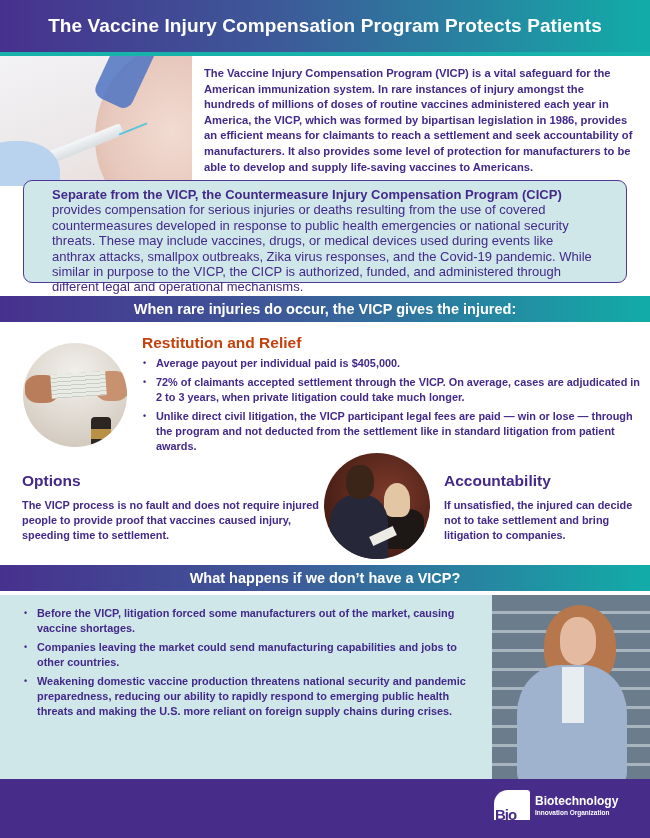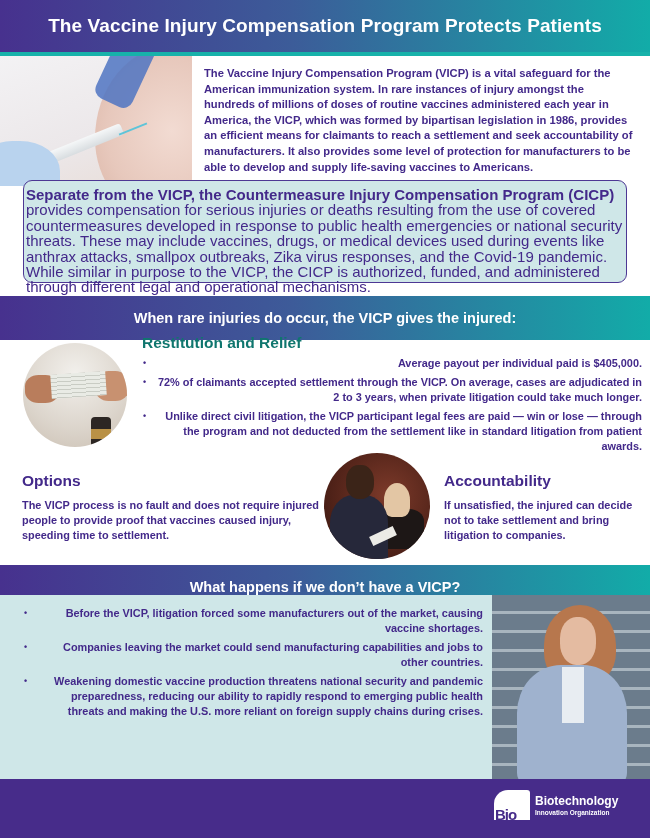--- a/index.html
+++ b/index.html
@@ -27,27 +27,27 @@
   .hero-photo .needle { position: absolute; left: 118px; top: 72px; width: 30px; height: 2px; background: #5ec4d8; transform: rotate(-22deg); }
 
   .intro-text {
     position: absolute; left: 204px; top: 66px; width: 430px;
     font-size: 11.2px; line-height: 15.6px; font-weight: 700; color: #43298a;
   }
 
   .cicp-box {
     position: absolute; left: 23px; top: 180px; width: 604px; height: 103px;
     background: #cfe7e8; border: 1.5px solid #4d3894; border-radius: 9px;
-    padding: 6px 2px;
-    font-size: 15px; line-height: 15.4px; color: #43298a;
+    padding: 6px 28px;
+    font-size: 13px; line-height: 15.4px; color: #43298a;
   }
   .cicp-box .lead { font-weight: 700; }
 
   .section-bar {
-    position: absolute; left: 0; width: 650px; height: 44px;
+    position: absolute; left: 0; width: 650px; height: 26px;
     background: linear-gradient(90deg, #47318e 0%, #3d5b99 45%, #12aca8 100%);
     display: flex; align-items: center; justify-content: center;
   }
   .section-bar h2 { color: #fff; font-size: 14.5px; font-weight: 700; }
   .sec1 { top: 296px; }
   .sec2 { top: 565px; }
 
   .circle-img { position: absolute; border-radius: 50%; overflow: hidden; }
   .money-img { left: 23px; top: 343px; width: 104px; height: 104px;
     background: radial-gradient(circle at 50% 30%, #f2f0ec 0%, #dcd5cc 60%, #cbc0b3 100%); }
@@ -58,22 +58,22 @@
 
   .court-img { left: 324px; top: 453px; width: 106px; height: 106px;
     background: radial-gradient(circle at 60% 40%, #7d3a2a 0%, #4a1f16 70%, #2d120c 100%); }
   .court-img .judge { position: absolute; left: 60px; top: 30px; width: 26px; height: 34px; background: #e3c6a4; border-radius: 50% 50% 30% 30%; }
   .court-img .robe { position: absolute; left: 50px; top: 56px; width: 50px; height: 40px; background: #1d1716; border-radius: 30% 30% 0 0; }
   .court-img .lawyer-head { position: absolute; left: 22px; top: 12px; width: 28px; height: 34px; background: #3b2418; border-radius: 45%; }
   .court-img .lawyer-body { position: absolute; left: 6px; top: 42px; width: 58px; height: 70px; background: #26283a; border-radius: 40% 40% 0 0; }
   .court-img .paper { position: absolute; left: 46px; top: 78px; width: 26px; height: 10px; background: #ecebe6; transform: rotate(-25deg); }
 
   .restitution { position: absolute; left: 142px; top: 334px; width: 500px; }
-  .restitution h3 { font-size: 15.5px; font-weight: 700; color: #0f766e; margin-bottom: 4px; }
-  ul.bullets { list-style: none; text-align: right; }
+  .restitution h3 { font-size: 15.5px; font-weight: 700; color: #c2410c; margin-bottom: 4px; }
+  ul.bullets { list-style: none; }
   ul.bullets li { position: relative; padding-left: 14px; font-size: 10.9px; line-height: 15px; font-weight: 700; margin-bottom: 4px; color: #43298a; }
   ul.bullets li::before { content: "•"; position: absolute; left: 1px; top: 0; font-size: 9px; }
 
   .options { position: absolute; left: 22px; top: 472px; width: 300px; }
   .accountability { position: absolute; left: 444px; top: 472px; width: 200px; }
   .options h3, .accountability h3 { font-size: 15.5px; font-weight: 700; margin-bottom: 3px; }
   .options p, .accountability p { font-size: 10.9px; line-height: 15px; font-weight: 700; margin-top: 8px; }
 
   .nov-panel { position: absolute; left: 0; top: 595px; width: 492px; height: 184px; background: #cfe7e8; }
   .nov-list { position: absolute; left: 23px; top: 606px; width: 460px; }

